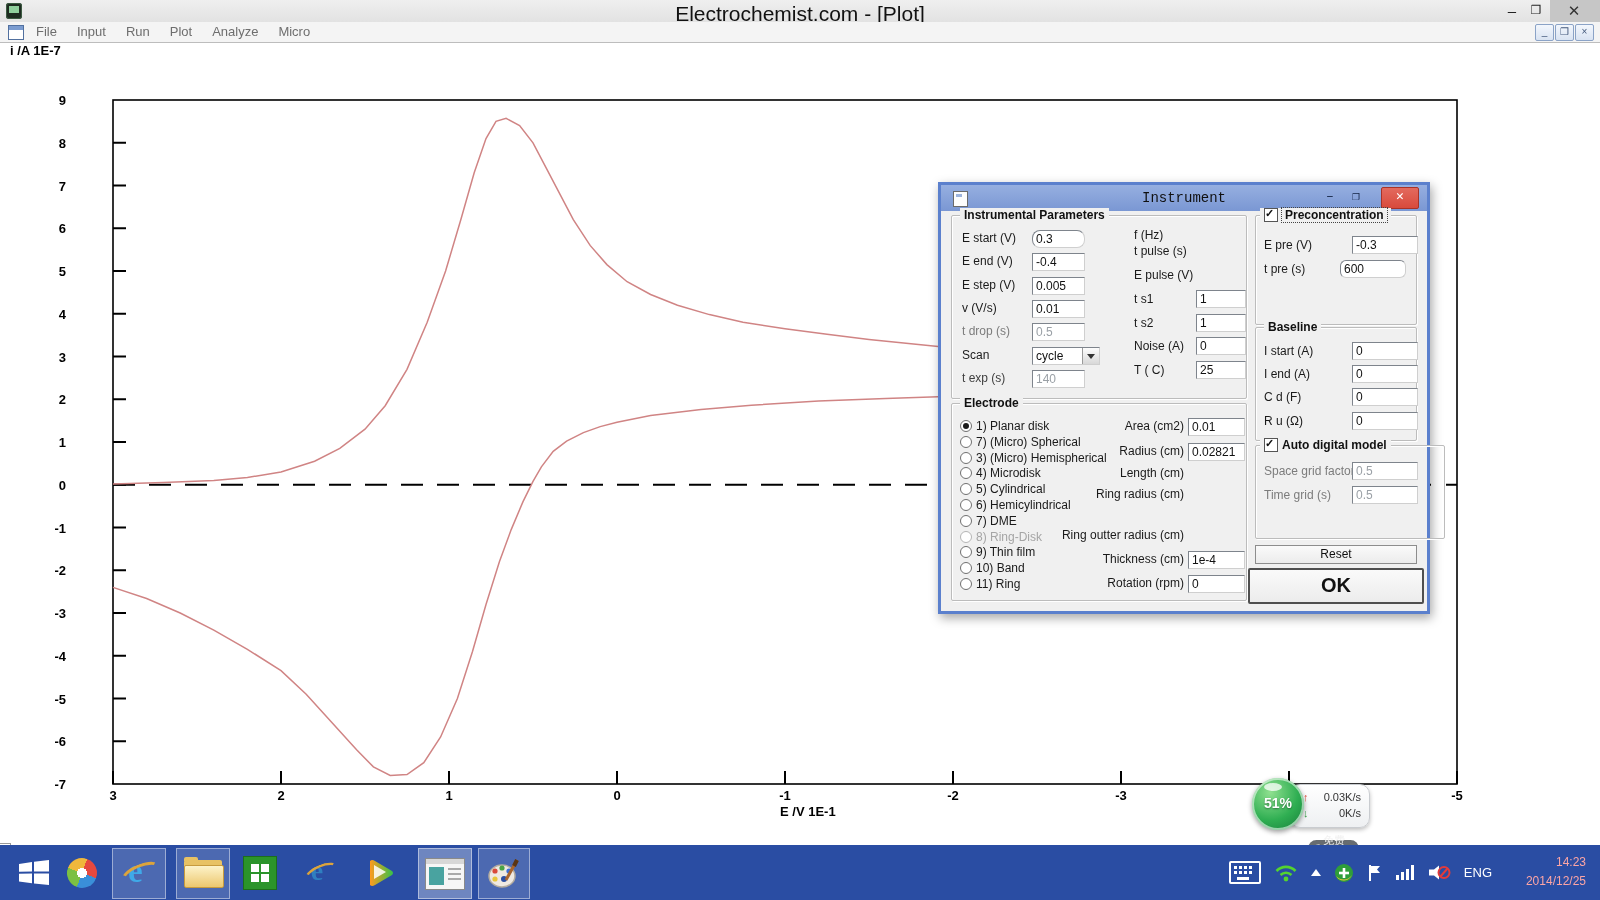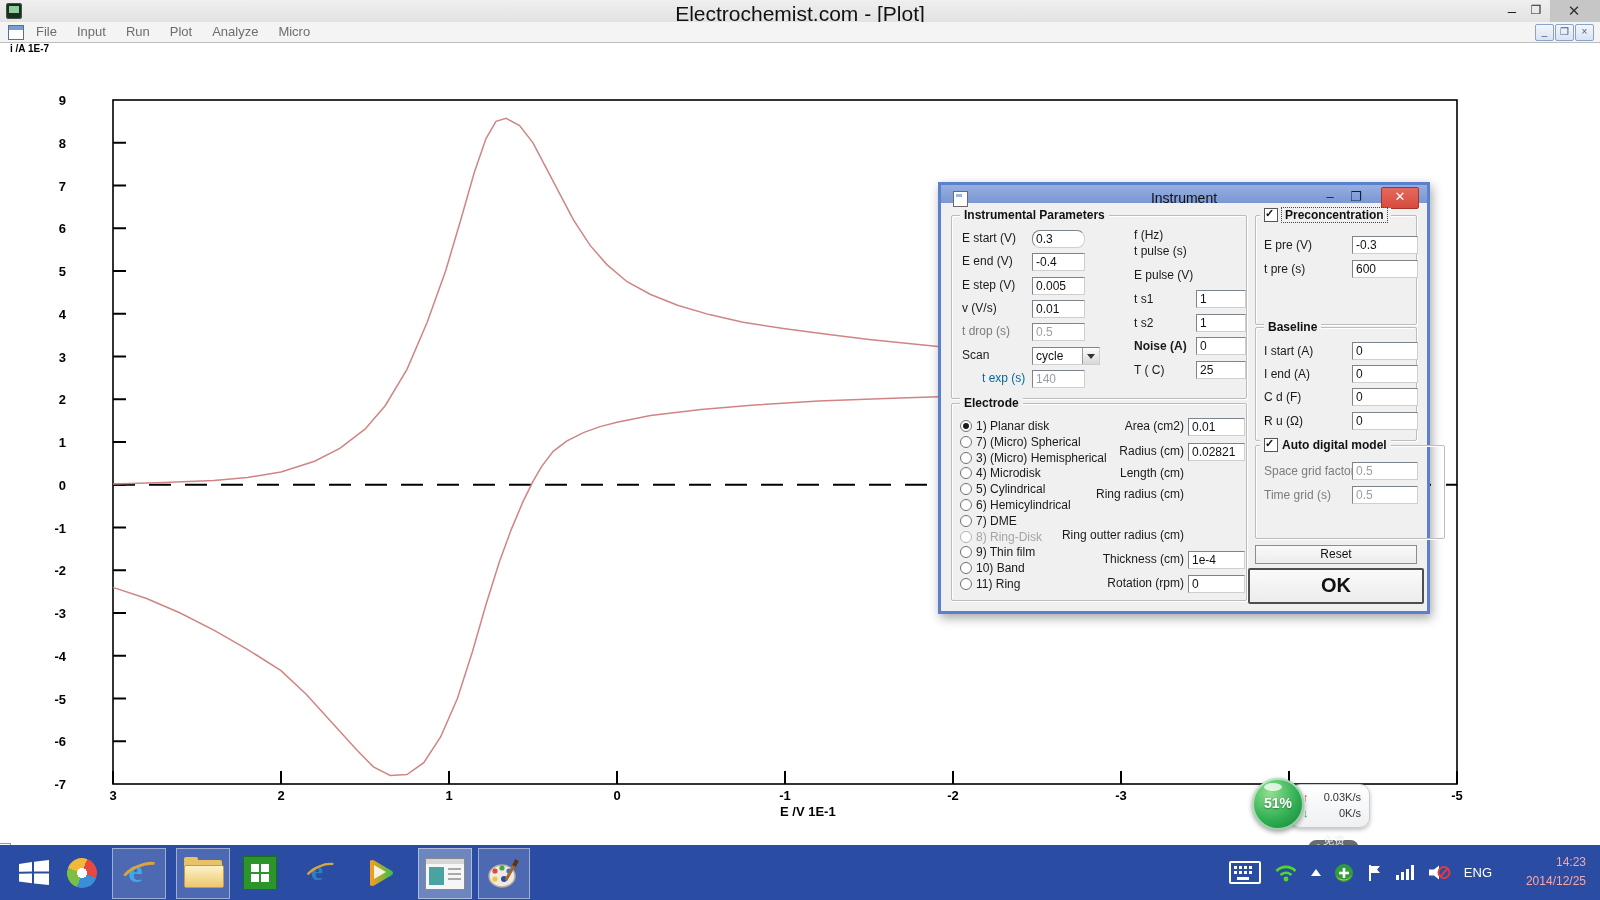--- a/index.html
+++ b/index.html
@@ -14,27 +14,27 @@
   .cap-btn{position:absolute;top:0;height:22px;text-align:center;color:#222;font-size:15px;line-height:21px;}
   .cap-close-zone{position:absolute;right:0;top:0;width:50px;height:22px;background:#c6c6c6;}
   .menubar{position:absolute;left:0;top:22px;width:1600px;height:20px;background:#f4f4f4;border-bottom:1px solid #bdbdbd;z-index:20;}
   .mdi-ico{position:absolute;left:8px;top:3px;width:14px;height:13px;background:#fff;border:1px solid #51709f;}
   .mdi-ico:before{content:"";position:absolute;left:0;top:0;right:0;height:4px;background:#7b9cd0;}
   .menu-item{display:inline-block;padding:2px 10px;font-size:13px;color:#6e6e6e;cursor:default;}
   .mdi-btn{position:absolute;top:2px;width:17px;height:15px;background:linear-gradient(#f3f7fd,#d9e3f2);border:1px solid #8ba3c7;color:#44597c;font-size:10px;line-height:13px;text-align:center;border-radius:2px;}
 
   
   #chart-svg{position:absolute;left:0;top:0;z-index:1;pointer-events:none;}
-  .ylab{position:absolute;left:10px;top:43px;font-size:10px;font-weight:bold;color:#000;z-index:2;}
+  .ylab{position:absolute;left:10px;top:43px;font-size:13px;font-weight:bold;color:#000;z-index:2;}
   .xlab{position:absolute;left:780px;top:804px;font-size:13px;font-weight:bold;color:#000;z-index:2;}
   .corner-notch{position:absolute;left:0;top:843px;width:10px;height:14px;background:#fff;border-right:1px solid #999;border-top:1px solid #999;z-index:49;}
 
   
   .dialog{position:absolute;left:938px;top:182px;width:486px;height:426px;background:#f0f0f0;border:3px solid #5b80cd;box-shadow:2px 4px 10px rgba(0,0,0,.35);z-index:30;font-size:12px;color:#111;}
-  .dlg-titlebar{position:absolute;left:0;top:0;right:0;height:18px;background:linear-gradient(#96afe0,#7a97d3);}
+  .dlg-titlebar{position:absolute;left:0;top:0;right:0;height:26px;background:linear-gradient(#96afe0,#7a97d3);font-family:Liberation Mono, monospace;}
   .dlg-title{position:absolute;left:0;right:0;top:5px;text-align:center;font-size:14px;color:#101010;}
   .form-icon{position:absolute;left:12px;top:6px;width:13px;height:14px;background:#fdfdfd;border:1px solid #6a6a6a;}
   .form-icon:before{content:"";position:absolute;left:2px;top:2px;width:6px;height:3px;background:#9db4dd;}
   .dlg-min,.dlg-max{position:absolute;top:3px;width:22px;height:18px;text-align:center;font-size:13px;color:#102040;line-height:17px;}
   .dlg-min{right:86px;} .dlg-max{right:60px;}
   .dlg-close{position:absolute;right:8px;top:2px;width:36px;height:20px;background:linear-gradient(#e36a5e,#d84a3c);border:1px solid #a83328;color:#fff;font-size:13px;text-align:center;line-height:18px;border-radius:2px;}
   .grp{position:absolute;border:1px solid #bcbcbc;box-shadow:inset 1px 1px 0 #fff,1px 1px 0 #fff;border-radius:2px;}
   .grp-title{position:absolute;top:-8px;left:8px;background:#f0f0f0;padding:0 4px;font-weight:bold;font-size:12px;white-space:nowrap;}
   .grp-title.chk{left:4px;display:flex;align-items:center;gap:4px;}
   .dotted{outline:1px dotted #444;padding:0 3px;}
@@ -196,32 +196,32 @@
           <div class="flabel" style="left: 10px; top: 38.3px;">E end  (V)</div>
           <div class="field" style="left: 80px; top: 37.3px; width: 45px;">-0.4</div>
           <div class="flabel" style="left: 10px; top: 61.6px;">E step (V)</div>
           <div class="field" style="left: 80px; top: 60.6px; width: 45px;">0.005</div>
           <div class="flabel" style="left: 10px; top: 84.9px;">v (V/s)</div>
           <div class="field" style="left: 80px; top: 83.9px; width: 45px;">0.01</div>
           <div class="flabel" style="left: 10px; top: 108.2px; color: rgb(124, 124, 124);">t drop  (s)</div>
           <div class="field dis" style="left: 80px; top: 107.2px; width: 45px;">0.5</div>
           <div class="flabel" style="left: 10px; top: 131.5px;">Scan</div>
           <div class="field" style="left: 80px; top: 130.5px; width: 60px;">cycle<div class="dd-btn"></div></div>
-          <div class="flabel" style="left: 10px; top: 154.8px; color: #0369a1; margin-left: 20px;">t exp (s)</div>
+          <div class="flabel" style="left: 10px; top: 154.8px; color: #404040;">t exp (s)</div>
           <div class="field dis" style="left: 80px; top: 153.8px; width: 45px;">140</div>
         </div>
       <div id="inst-right">
           <div class="flabel" style="left: 182px; top: 12px;">f (Hz)</div>
           <div class="flabel" style="left: 182px; top: 28px;">t pulse (s)</div>
           <div class="flabel" style="left: 182px; top: 52px;">E pulse (V)</div>
           <div class="flabel" style="left: 182px; top: 76px;">t s1</div>
           <div class="field" style="left: 244px; top: 74px; width: 42px;">1</div>
           <div class="flabel" style="left: 182px; top: 100px;">t s2</div>
           <div class="field" style="left: 244px; top: 98px; width: 42px;">1</div>
-          <div class="flabel" style="left: 182px; top: 123px; font-weight: bold;">Noise (A)</div>
+          <div class="flabel" style="left: 182px; top: 123px;">Noise (A)</div>
           <div class="field" style="left: 244px; top: 121px; width: 42px;">0</div>
           <div class="flabel" style="left: 182px; top: 147px;">T ( C)</div>
           <div class="field" style="left: 244px; top: 145px; width: 42px;">25</div>
         </div>
     </div>
 
     <div class="grp" style="left:10px;top:218px;width:294px;height:196px;">
       <span class="grp-title">Electrode</span>
       <div id="elec-options">
           <div class="radio on" style="left: 8px; top: 16px;"></div>
@@ -264,21 +264,21 @@
 
     <div class="grp" style="left:314px;top:30px;width:160px;height:108px;">
       <span class="grp-title chk">
         <span class="cb on"></span>
         <span class="dotted">Preconcentration</span>
       </span>
       <div id="precon-rows">
           <div class="flabel" style="left: 8px; top: 22px;">E pre (V)</div>
           <div class="field" style="left: 96px; top: 20px; width: 58px;">-0.3</div>
           <div class="flabel" style="left: 8px; top: 46px;">t pre (s)</div>
-          <div class="field" style="left: 96px; top: 44px; width: 58px;">600</div>
+          <div class="field" style="left: 84px; top: 44px; width: 58px; border-radius: 6px;">600</div>
         </div>
     </div>
 
     <div class="grp" style="left:314px;top:142px;width:160px;height:112px;">
       <span class="grp-title">Baseline</span>
       <div id="baseline-rows">
           <div class="flabel" style="left: 8px; top: 16px;">I start (A)</div>
           <div class="field" style="left: 96px; top: 14px; width: 58px;">0</div>
           <div class="flabel" style="left: 8px; top: 39px;">I end (A)</div>
           <div class="field" style="left: 96px; top: 37px; width: 58px;">0</div>

